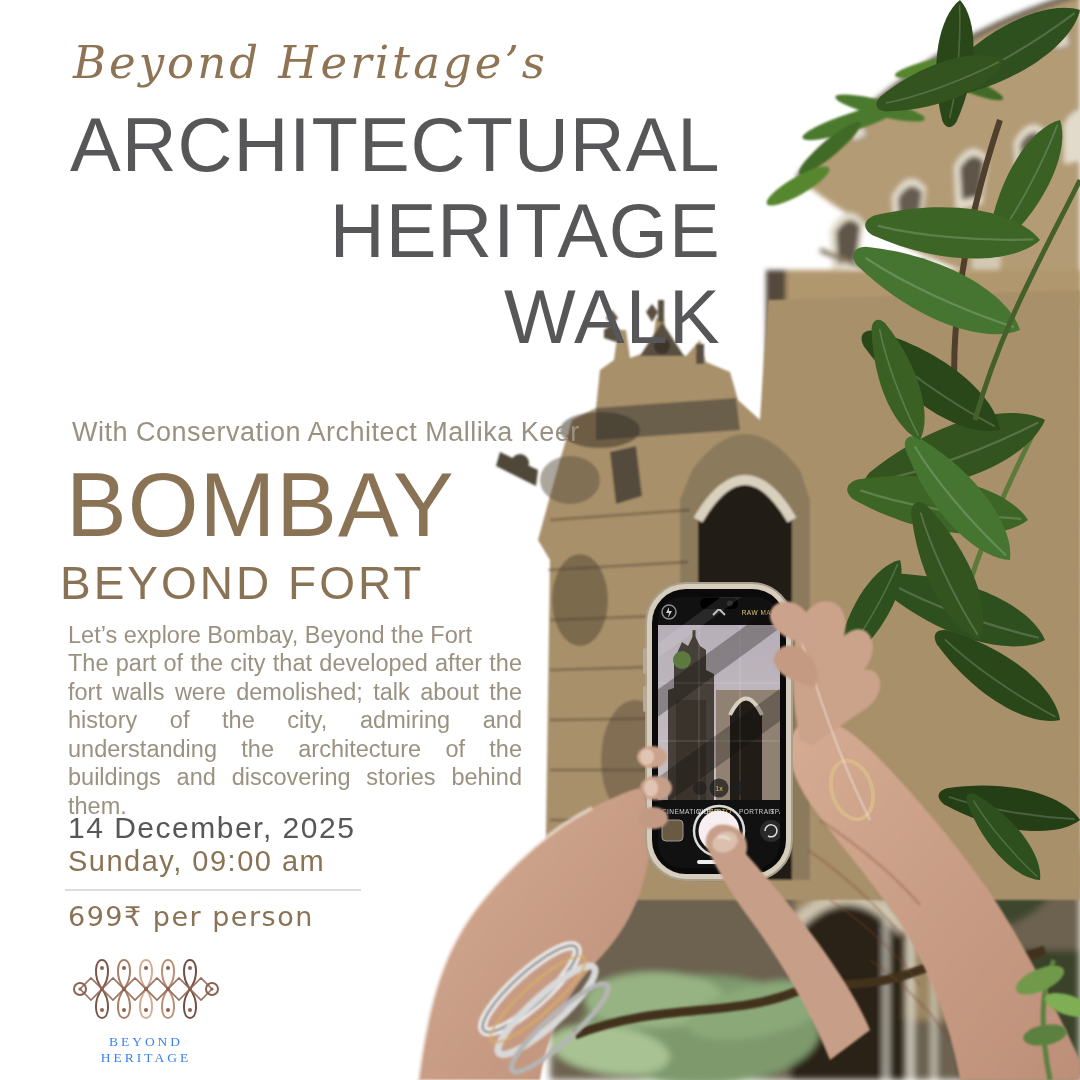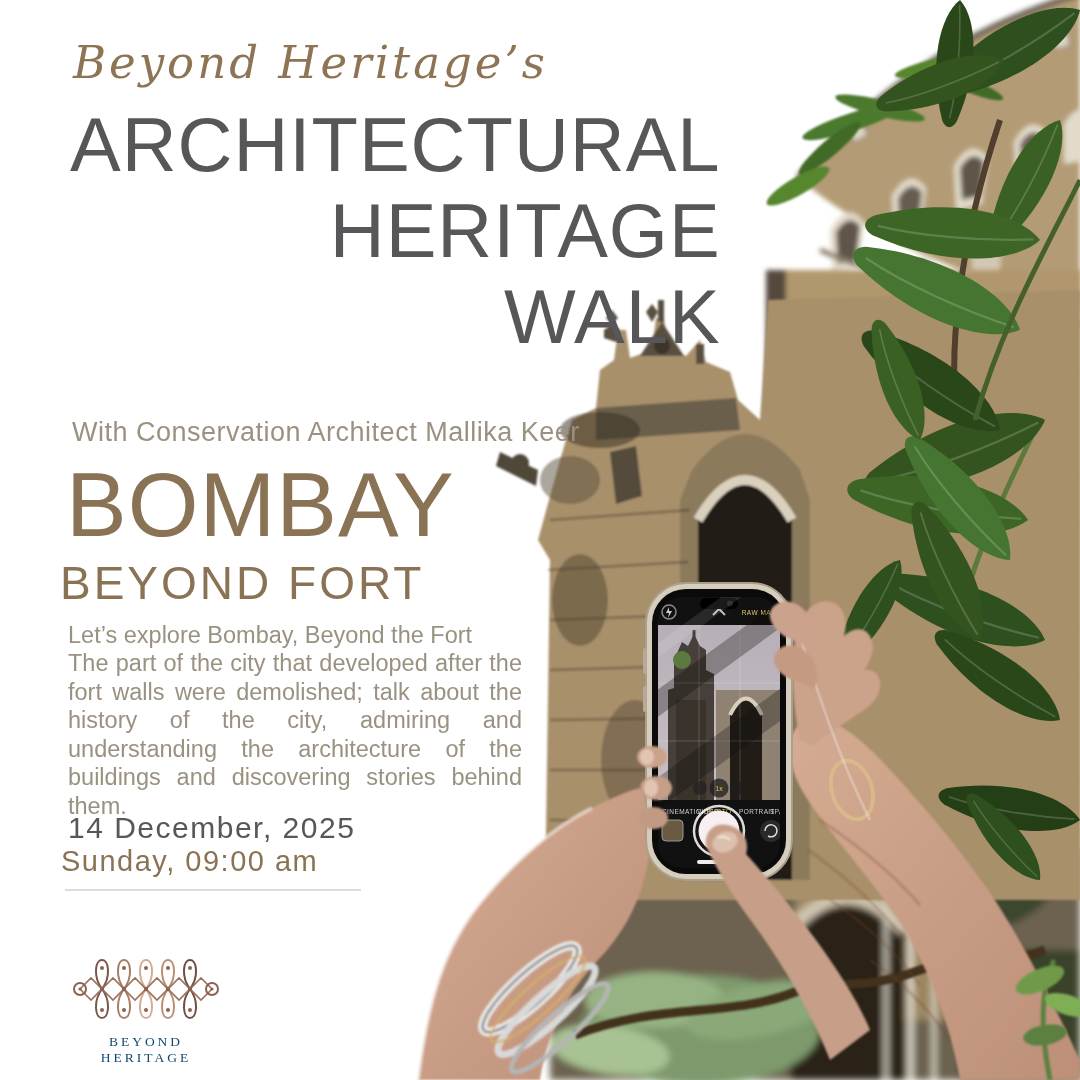--- a/index.html
+++ b/index.html
@@ -13,26 +13,26 @@
   .main-title{position:absolute;left:70px;top:102px;font-size:76px;line-height:1.13;
     letter-spacing:1px;color:#57575a;font-weight:400;}
   .main-title span{display:block;}
   .subtitle{position:absolute;left:72px;top:377px;font-size:27px;letter-spacing:.5px;color:#9a9180;margin-top:40px;}
   .bombay{position:absolute;left:66px;top:459px;font-size:91px;line-height:1;color:#8a7355;letter-spacing:1px;}
   .beyond-fort{position:absolute;left:60px;top:556px;font-size:46px;color:#8a7355;letter-spacing:3px;}
   .desc{position:absolute;left:68px;top:621px;width:454px;font-size:23.5px;line-height:1.21;color:#9a9180;}
   .desc .intro{display:block;}
   .desc .body{display:block;text-align:justify;text-align-last:left;}
   .date-line{position:absolute;left:68px;top:811px;font-size:30px;letter-spacing:1.5px;color:#57575a;}
-  .day-line{position:absolute;left:61px;top:845px;font-size:29px;letter-spacing:1.5px;color:#8a7355;}
+  .day-line{position:absolute;left:68px;top:845px;font-size:29px;letter-spacing:1.5px;color:#8a7355;}
   .divider{position:absolute;left:65px;top:889px;width:296px;height:2px;background:#dcdcdc;}
   .price{position:absolute;left:68px;top:901px;font-size:27px;letter-spacing:1.5px;color:#8a7355;
     font-family:"DejaVu Sans",sans-serif;}
   .logo{position:absolute;left:66px;top:950px;width:160px;text-align:center;}
-  .logo-text{font-family:"Liberation Serif",serif;font-size:13.5px;letter-spacing:3px;color:#0c4a6e;margin-top:2px;}
+  .logo-text{font-family:"Liberation Serif",serif;font-size:13.5px;letter-spacing:3px;color:#3b82f6;margin-top:2px;}
 
   svg text{font-family:"Liberation Sans",sans-serif;}
 </style>
 </head>
 <body>
 
 <div class="poster">
 
   <div class="photo-wrap">
   <svg width="680" height="1080" viewBox="0 0 680 1080">
@@ -330,20 +330,21 @@
     <div class="beyond-fort">BEYOND FORT</div>
 
     <div class="desc">
       <span class="intro">Let’s explore Bombay, Beyond the Fort</span>
       <span class="body">The part of the city that developed after the fort walls were demolished; talk about the history of the city, admiring and understanding the architecture of the buildings and discovering stories behind them.</span>
     </div>
 
     <div class="date-line">14 December, 2025</div>
     <div class="day-line">Sunday, 09:00 am</div>
     <div class="divider"></div>
+    <div class="price">699₹ per person</div>
 
     <div class="logo">
       <svg width="150" height="78" viewBox="0 0 150 78">
         <g fill="none" stroke-width="2">
           <g stroke="#7a564a">
             <path d="M31,39 C22,27 24,10 31,10 C38,10 40,27 31,39 Z"></path>
             <path d="M31,39 C22,51 24,68 31,68 C38,68 40,51 31,39 Z"></path>
           </g>
           <g stroke="#a87e64">
             <path d="M53,39 C44,27 46,10 53,10 C60,10 62,27 53,39 Z"></path>

